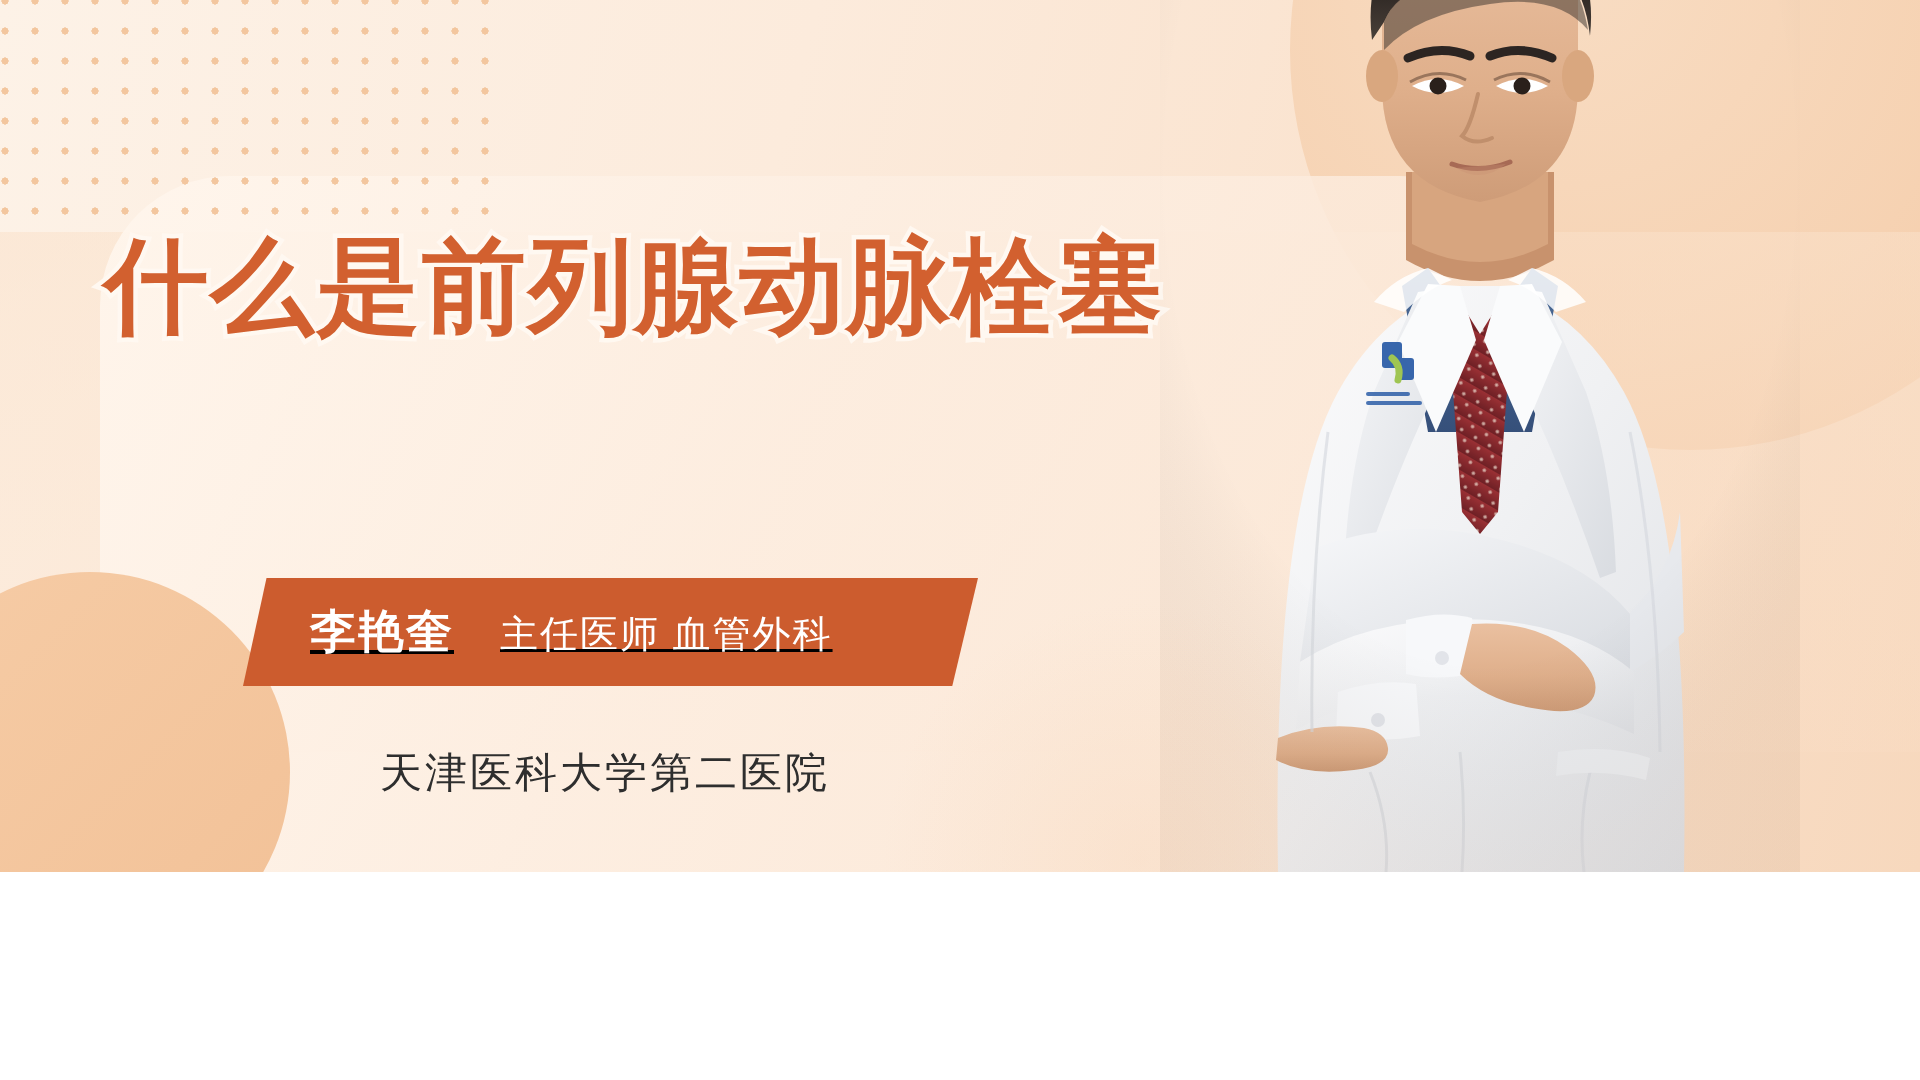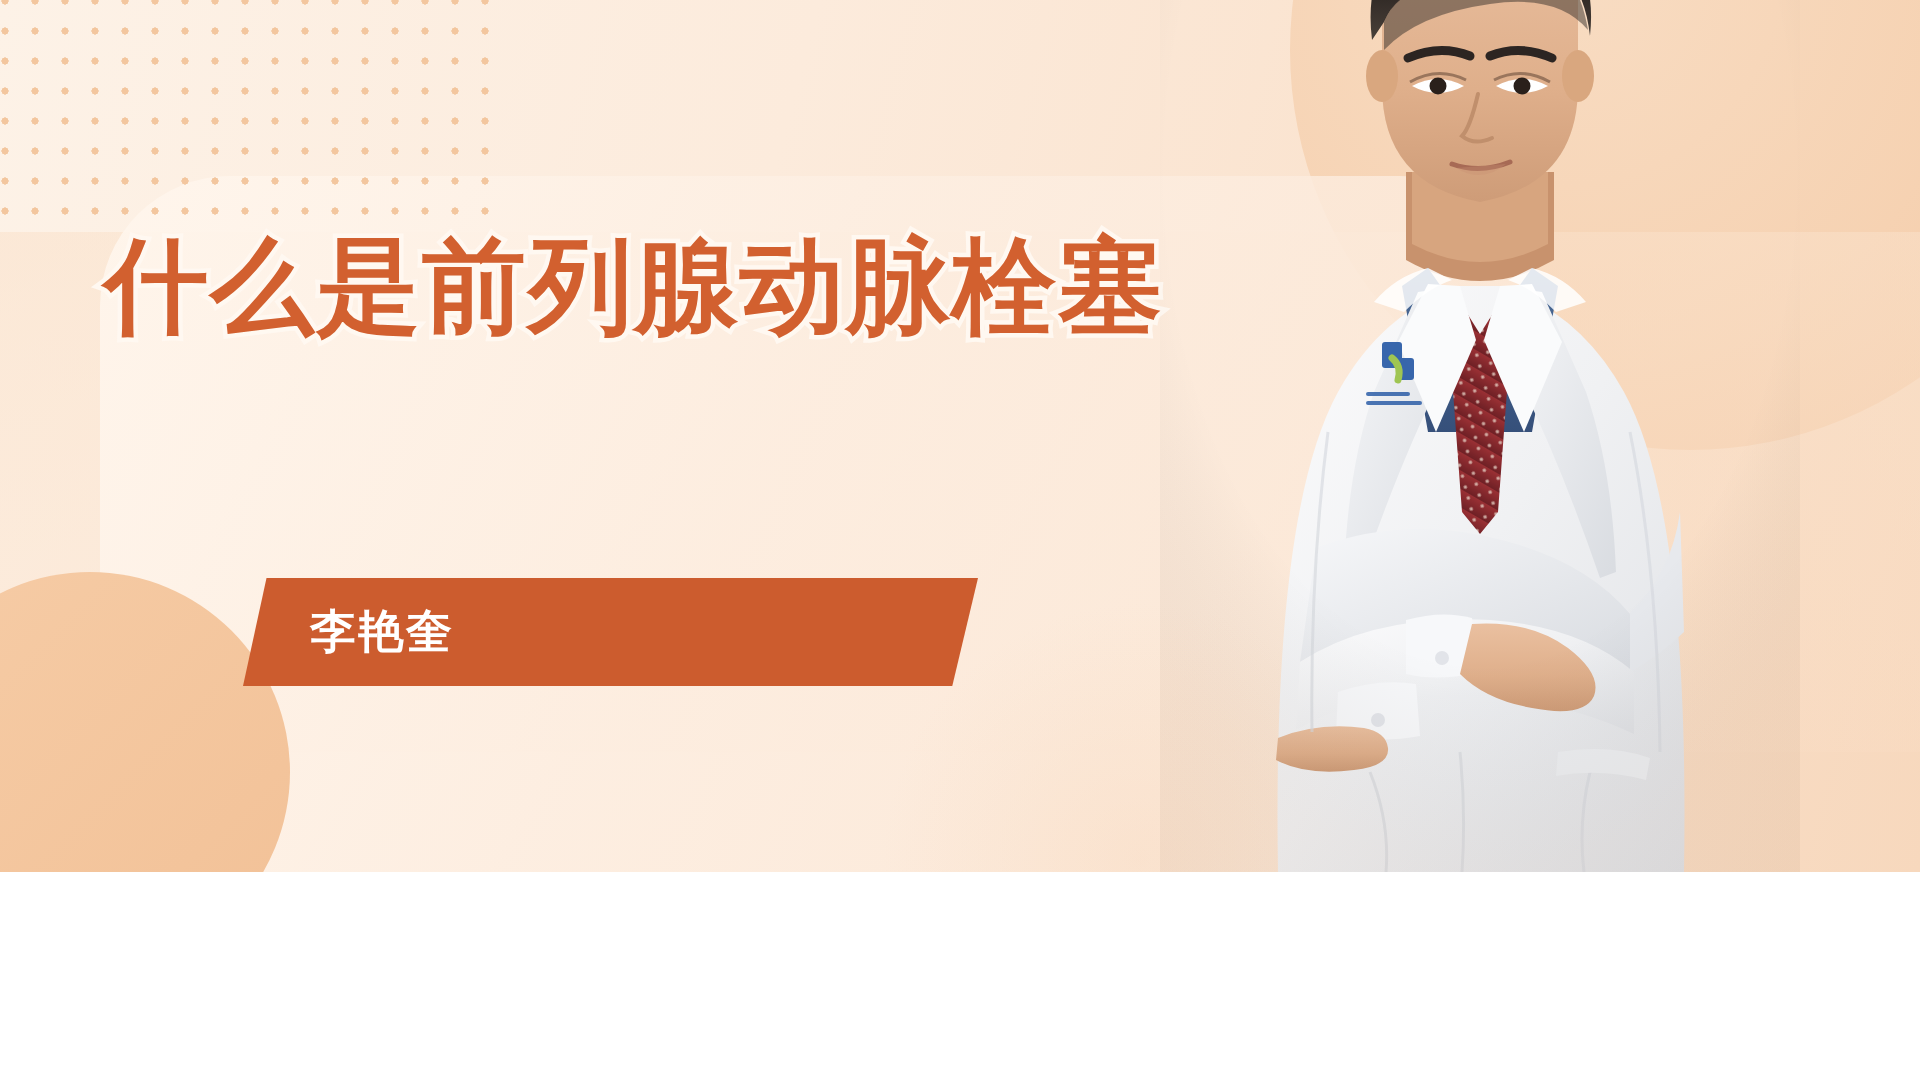--- a/index.html
+++ b/index.html
@@ -55,21 +55,21 @@
     -webkit-text-stroke:9px #FFF8F1;
     paint-order:stroke fill;
     text-shadow:0 4px 0 rgba(255,248,241,.9);
   }
   .banner{
     position:absolute;left:243px;top:578px;width:735px;height:108px;
     background:#CC5C2E;
     clip-path:polygon(3.2% 0%, 100% 0%, 96.5% 100%, 0% 100%);
     display:flex;align-items:center;
   }
-  .banner-inner{display:flex;align-items:baseline;padding-left:67px;}
+  .banner-inner{display:flex;align-items:baseline;padding-left:67px;text-decoration:underline;}
   .doctor-name{
     font-size:46px;font-weight:700;color:#FFFFFF;letter-spacing:2px;
   }
   .doctor-meta{
     font-size:38px;font-weight:400;color:#FFFFFF;letter-spacing:2px;margin-left:46px;
   }
   .hospital{
     position:absolute;left:380px;top:745px;
     font-size:42px;font-weight:400;color:#2E2E2E;letter-spacing:3px;
   }
@@ -93,23 +93,25 @@
     <div class="soft-blob"></div>
     <div class="circle-bottomleft"></div>
     <div class="circle-stripe"></div>
   </div>
 
   <div class="headline">什么是前列腺动脉栓塞</div>
 
   <div class="banner">
     <div class="banner-inner">
       <span class="doctor-name">李艳奎</span>
+      <span class="doctor-meta">主任医师  血管外科</span>
     </div>
   </div>
 
+  <div class="hospital">天津医科大学第二医院</div>
 
   <div class="doctor">
     <svg viewBox="0 0 640 1000" xmlns="http://www.w3.org/2000/svg" aria-hidden="true">
       <defs>
         <linearGradient id="coatG" x1="0" y1="0" x2="1" y2="1">
           <stop offset="0%" stop-color="#FBFBFC"></stop>
           <stop offset="48%" stop-color="#F0F1F3"></stop>
           <stop offset="100%" stop-color="#DFE1E5"></stop>
         </linearGradient>
         <linearGradient id="coatG2" x1="0" y1="0" x2="1" y2="1">

